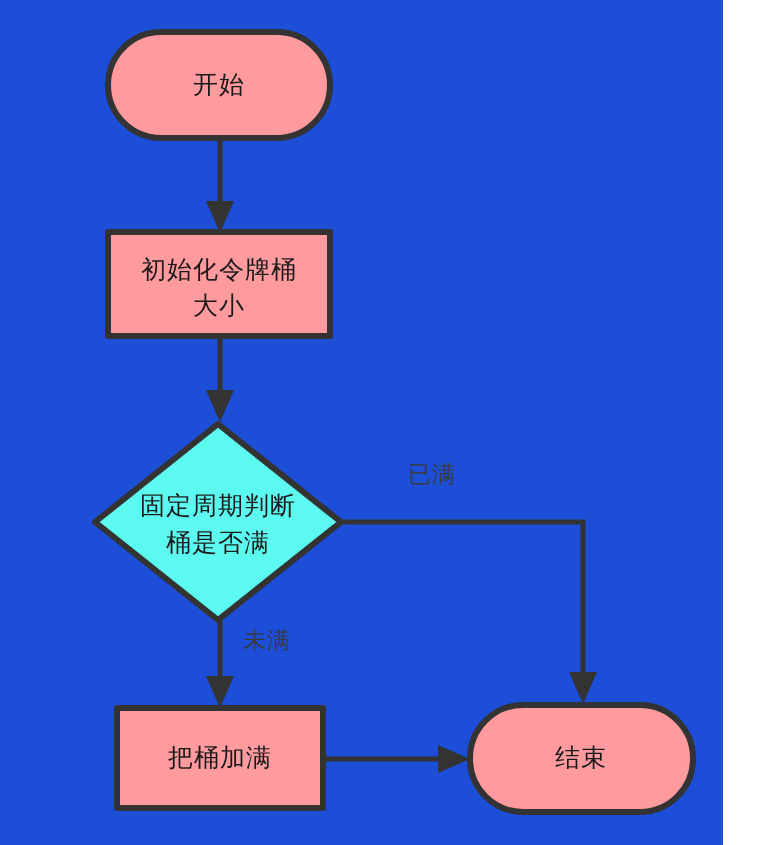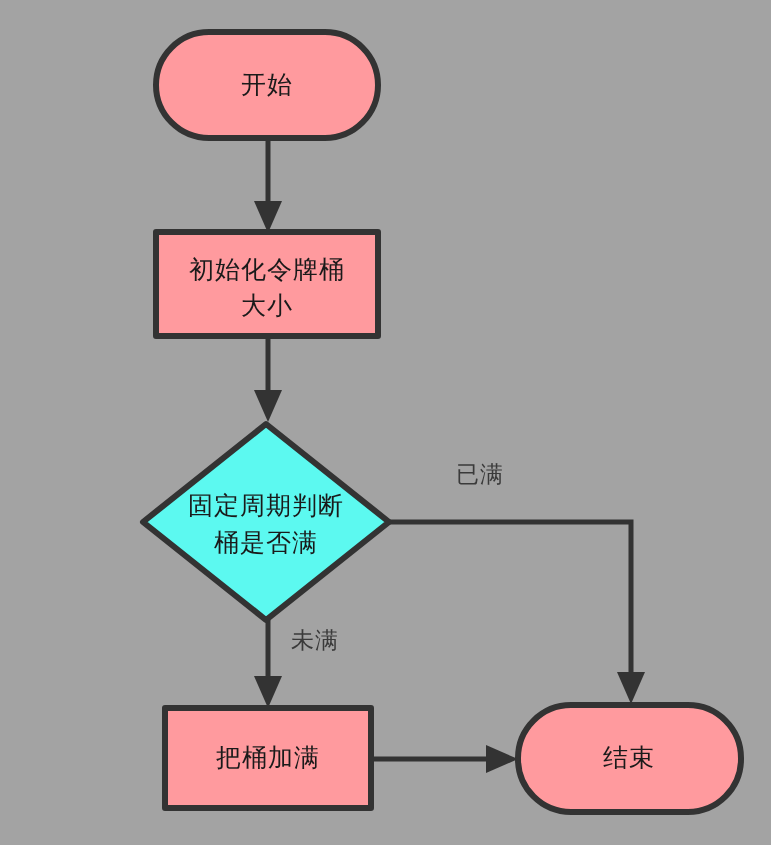--- a/index.html
+++ b/index.html
@@ -10,22 +10,21 @@
   body {
     width: 774px;
     height: 845px;
     font-family: "Liberation Serif", "DejaVu Serif", serif;
     overflow: hidden;
   }
   #flowchart-canvas {
     position: relative;
     width: 723px;
     height: 845px;
-    background: #a3a3a3;
-    padding-left: 48px;
+    background: #1d4ed8;
   }
   svg.diagram {
     display: block;
     width: 774px;
     height: 845px;
   }
   .node-shape {
     stroke: #333333;
     stroke-width: 6;
     stroke-linejoin: round;

